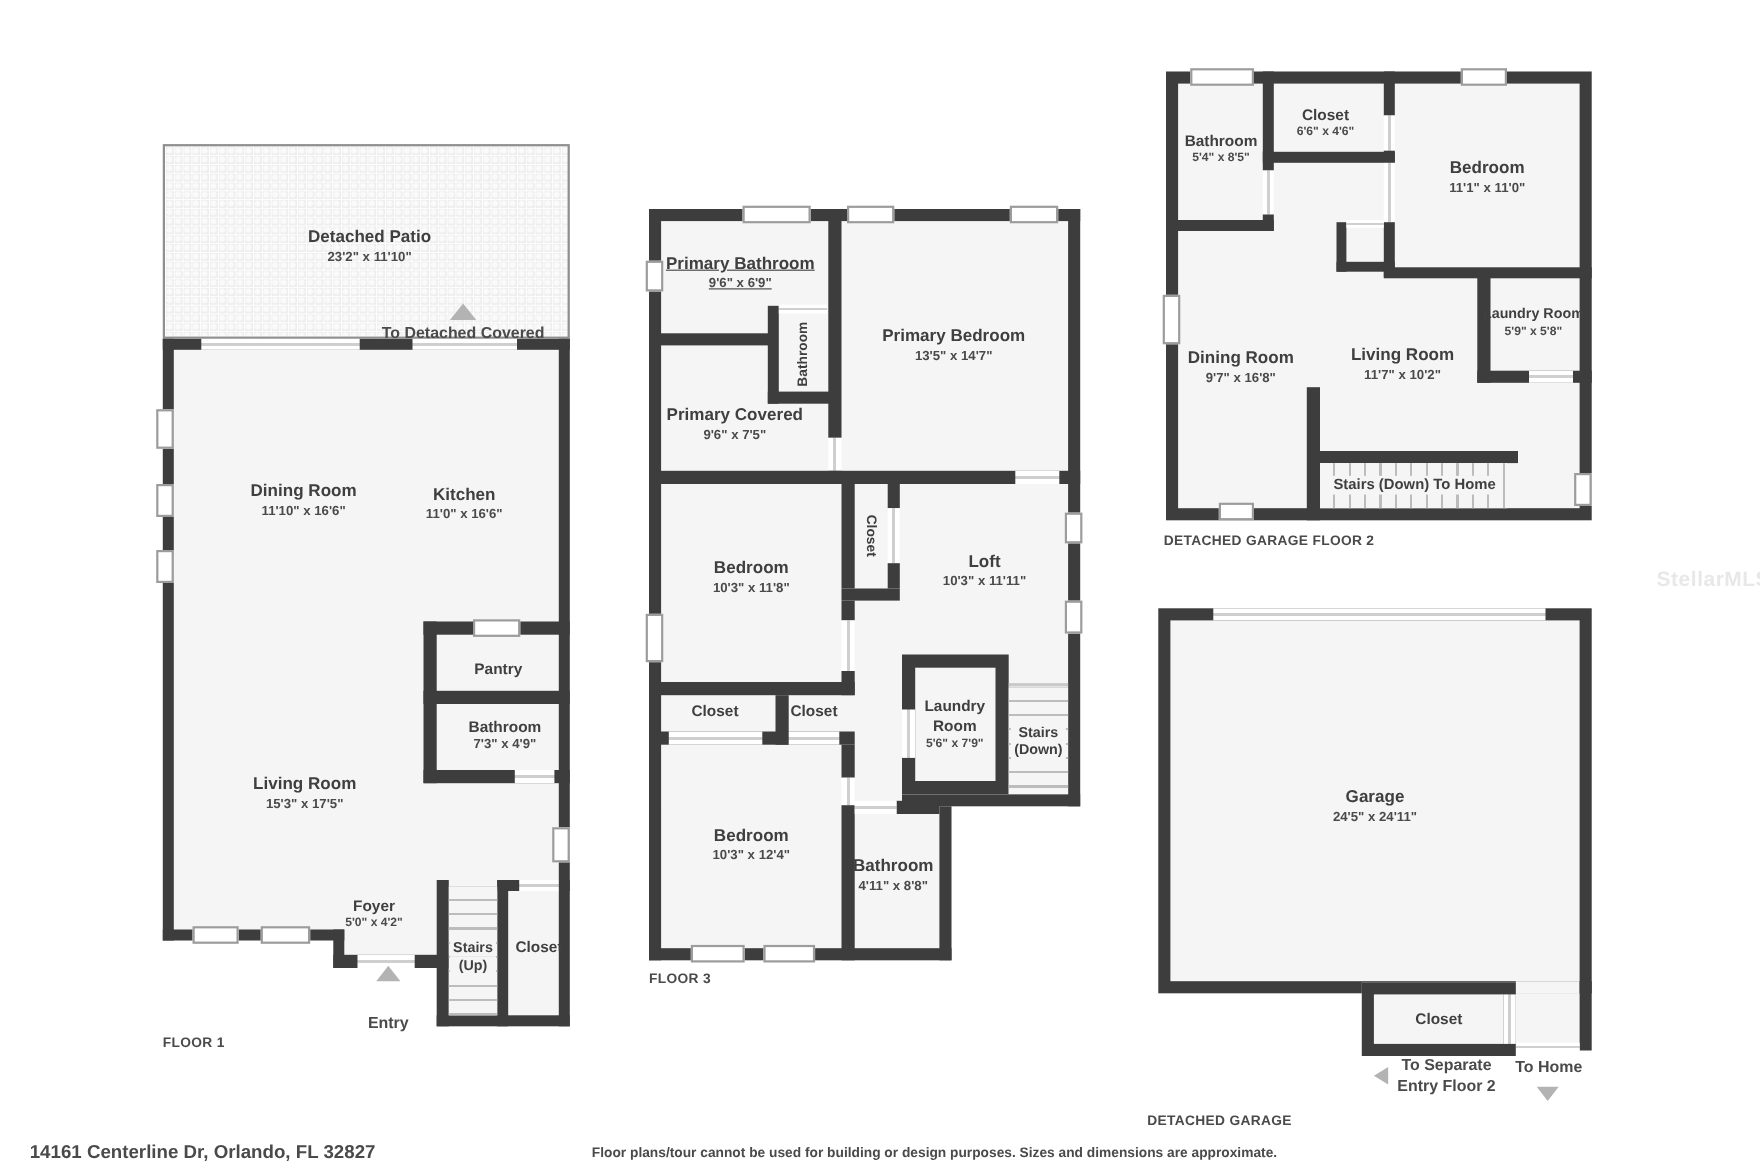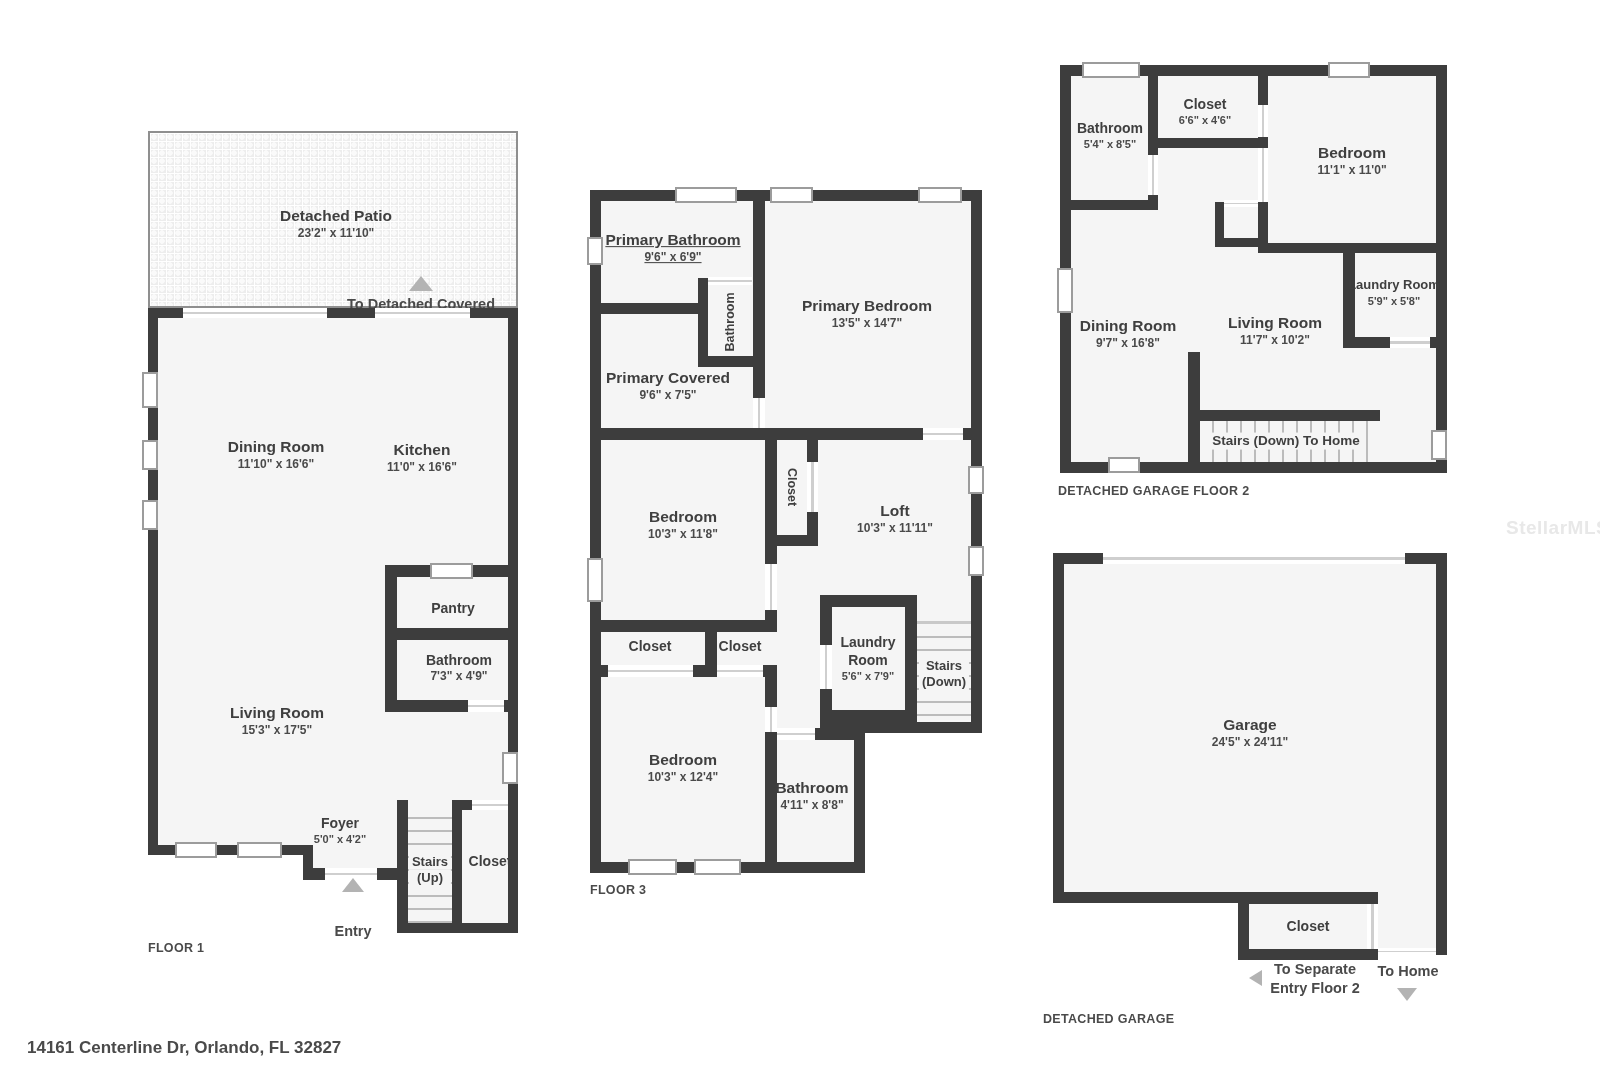--- a/index.html
+++ b/index.html
@@ -298,15 +298,16 @@
   <div class="tri-left" style="left:1249px;top:970px;"></div>
   <div class="lbl" style="left:1315px;top:979px;">
     <div class="dir">To Separate</div>
     <div class="dir">Entry Floor 2</div>
   </div>
   <div class="lbl dir" style="left:1408px;top:971px;">To Home</div>
   <div class="tri-down" style="left:1397px;top:988px;"></div>
   <div class="cap" style="left:1030px;top:1012px;margin-left:13px;">DETACHED GARAGE</div>
 
   <div class="footer-address" style="left:27px;top:1038px;">14161 Centerline Dr, Orlando, FL 32827</div>
+  <div class="footer-disc" style="left:538px;top:1041px;">Floor plans/tour cannot be used for building or design purposes. Sizes and dimensions are approximate.</div>
   <div class="watermark" style="left:1506px;top:517px;">StellarMLS</div>
 
 </div>
 
 </body></html>

